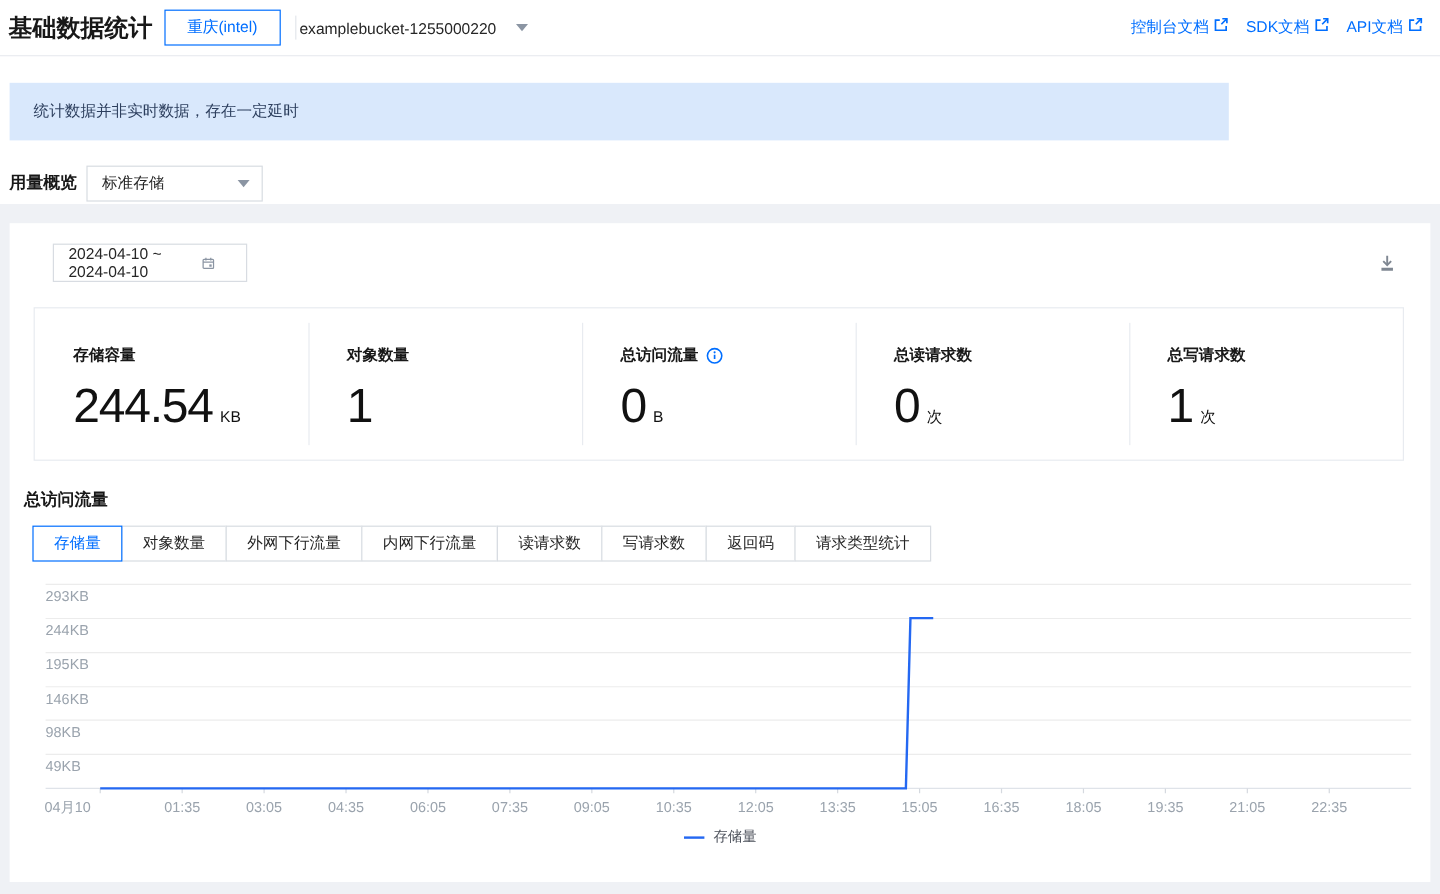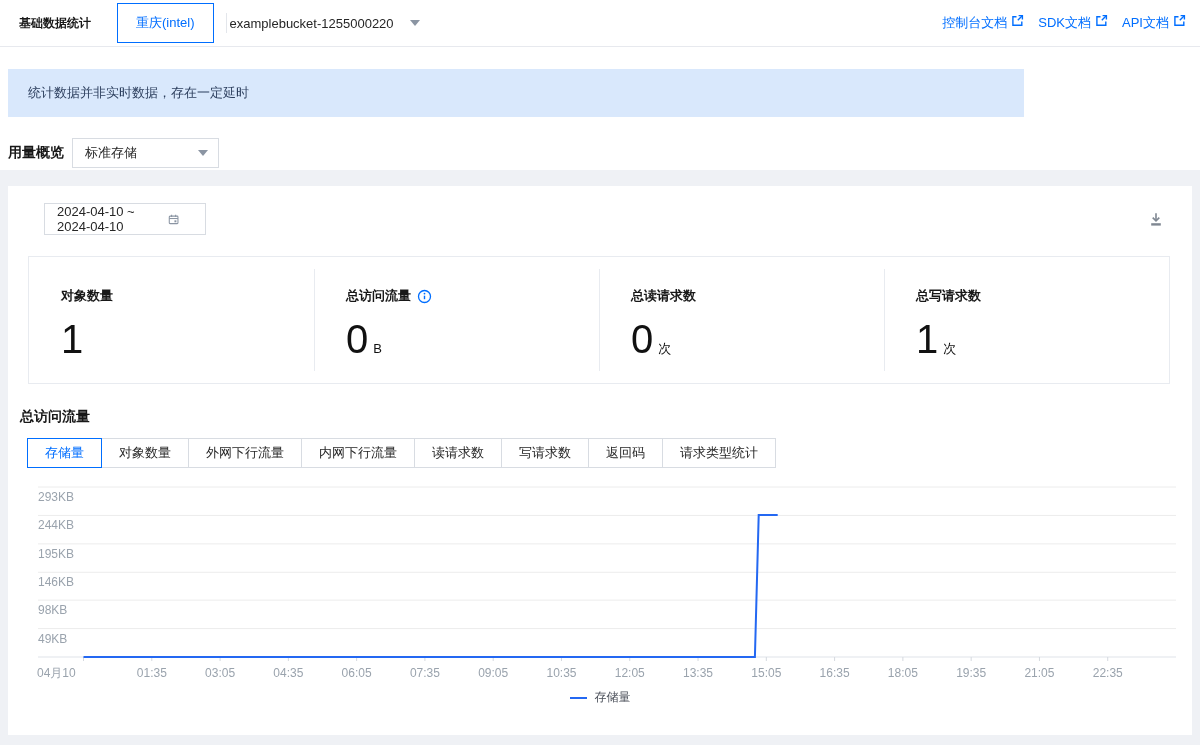--- a/index.html
+++ b/index.html
@@ -10,23 +10,23 @@
     background:#eff1f5;
     color:#181818;
     font-size:13px;
   }
   
   .topbar {
     position:absolute; top:0; left:0; width:1200px; height:47px;
     background:#fff; border-bottom:1px solid #e7e9ee;
     display:flex; align-items:center;
   }
-  .page-title { font-size:12px; font-weight:bold; margin-left:19px; }
+  .page-title { font-size:20px; font-weight:bold; margin-left:7px; }
   .region-btn {
-    margin-left:26px; height:40px; padding:0 18px;
+    margin-left:10px; height:30px; padding:0 18px;
     background:#fff; border:1px solid #006eff; color:#006eff;
     font-size:13px; cursor:pointer; font-family:inherit;
   }
   .topbar-divider { width:1px; height:20px; background:#e3e6eb; margin-left:12px; }
   .bucket-select { display:flex; align-items:center; margin-left:3px; cursor:pointer; }
   .bucket-name { font-size:13px; color:#262626; }
   .caret-down {
     width:0; height:0; margin-left:16px;
     border-left:5px solid transparent; border-right:5px solid transparent;
     border-top:6px solid #8b95a3;
@@ -162,20 +162,29 @@
     <button class="download-btn">
       <svg width="16" height="16" viewBox="0 0 16 16" fill="none" stroke="#7f8792" stroke-width="1.6">
           <path d="M8 2.2v7.4"></path>
           <path d="M4.7 6.6 8 9.9l3.3-3.3"></path>
           <path d="M3.2 13.4h9.6" stroke-width="2.4"></path>
         </svg>
     </button>
   </div>
 
   <div class="stats-box" id="summary-stats">
+      <div class="sum-card">
+        <div class="sum-label">
+          <span>存储容量</span>
+        </div>
+        <div class="sum-value">
+          <span class="sum-num">244.54</span>
+          <span class="sum-unit">KB</span>
+        </div>
+      </div>
       <div class="sum-card">
         <div class="sum-label">
           <span>对象数量</span>
         </div>
         <div class="sum-value">
           <span class="sum-num">1</span>
         </div>
       </div>
       <div class="sum-card">
         <div class="sum-label">

